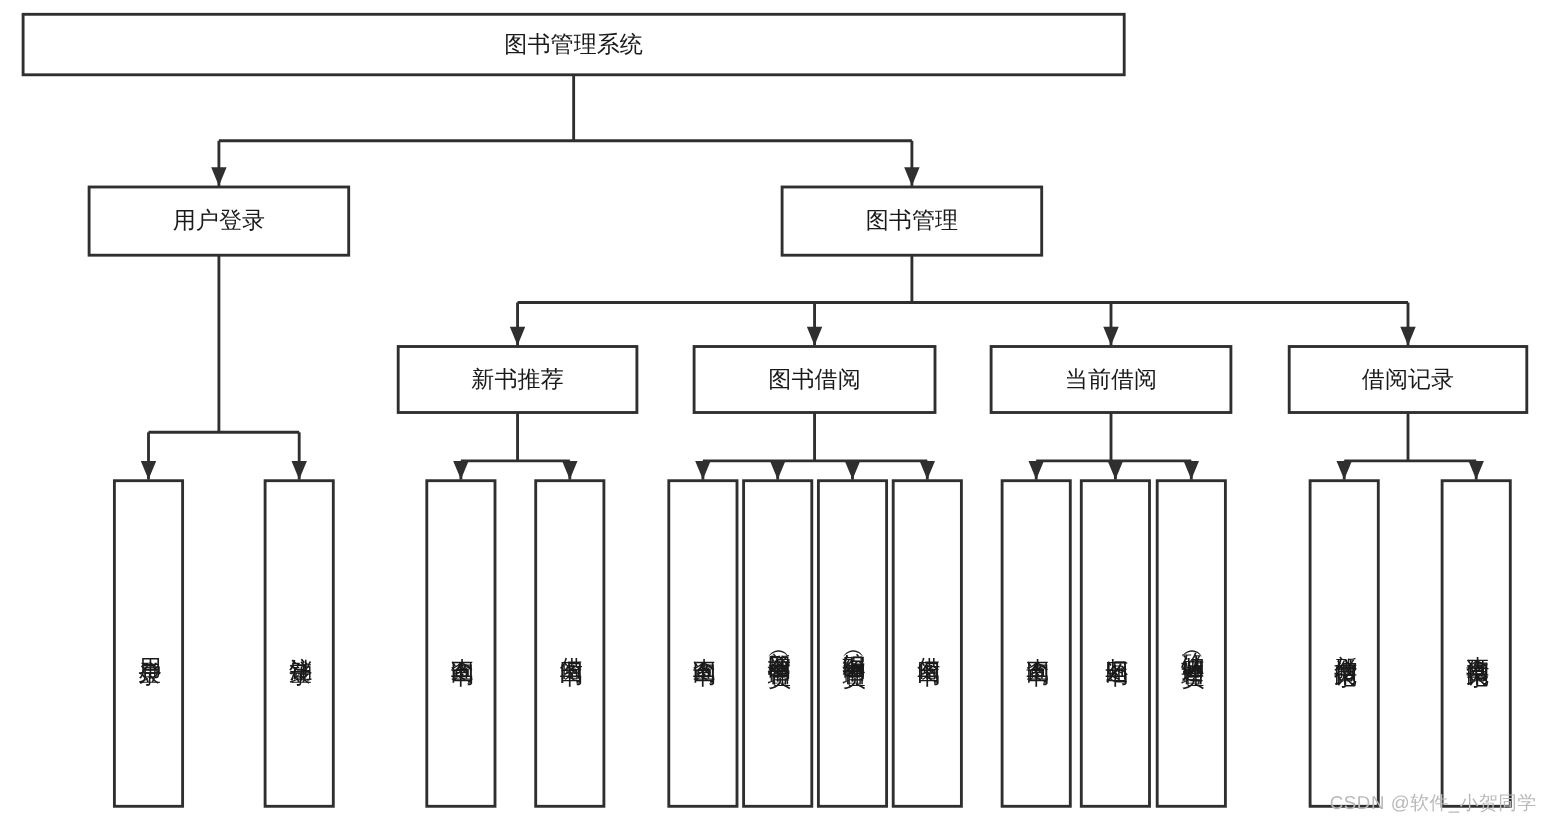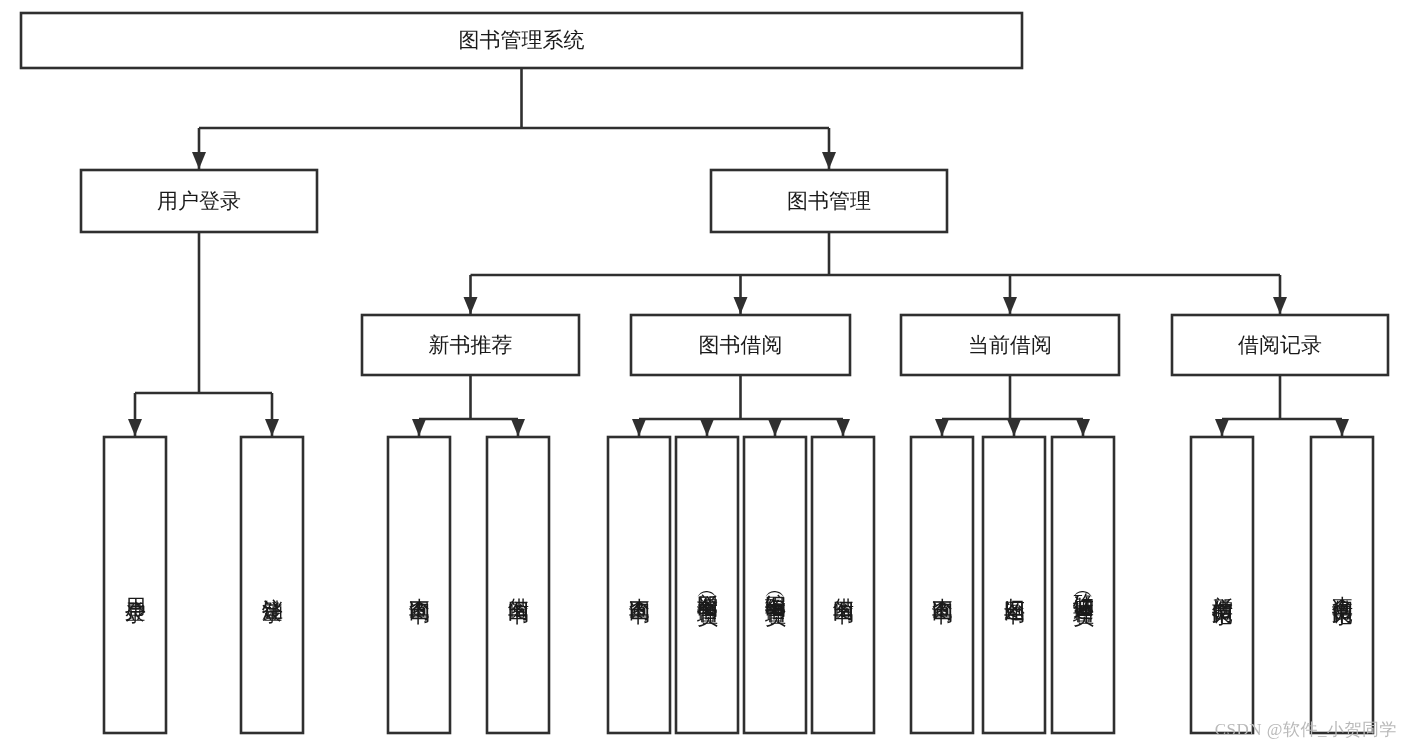--- a/index.html
+++ b/index.html
@@ -63,21 +63,21 @@
     font-size: 21px;
     line-height: 1.18;
     letter-spacing: 2px;
     color: #1a1a1a;
     white-space: nowrap;
   }
   .watermark {
     position: absolute;
     right: 8px;
     bottom: 6px;
-    font-family: Liberation Serif, serif;
+    font-family: Liberation Sans, sans-serif;
     font-size: 17px;
     color: #b9b9b9;
     letter-spacing: 0.5px;
     white-space: nowrap;
   }
 </style>
 </head>
 <body>
 
 <div id="diagram-root">

